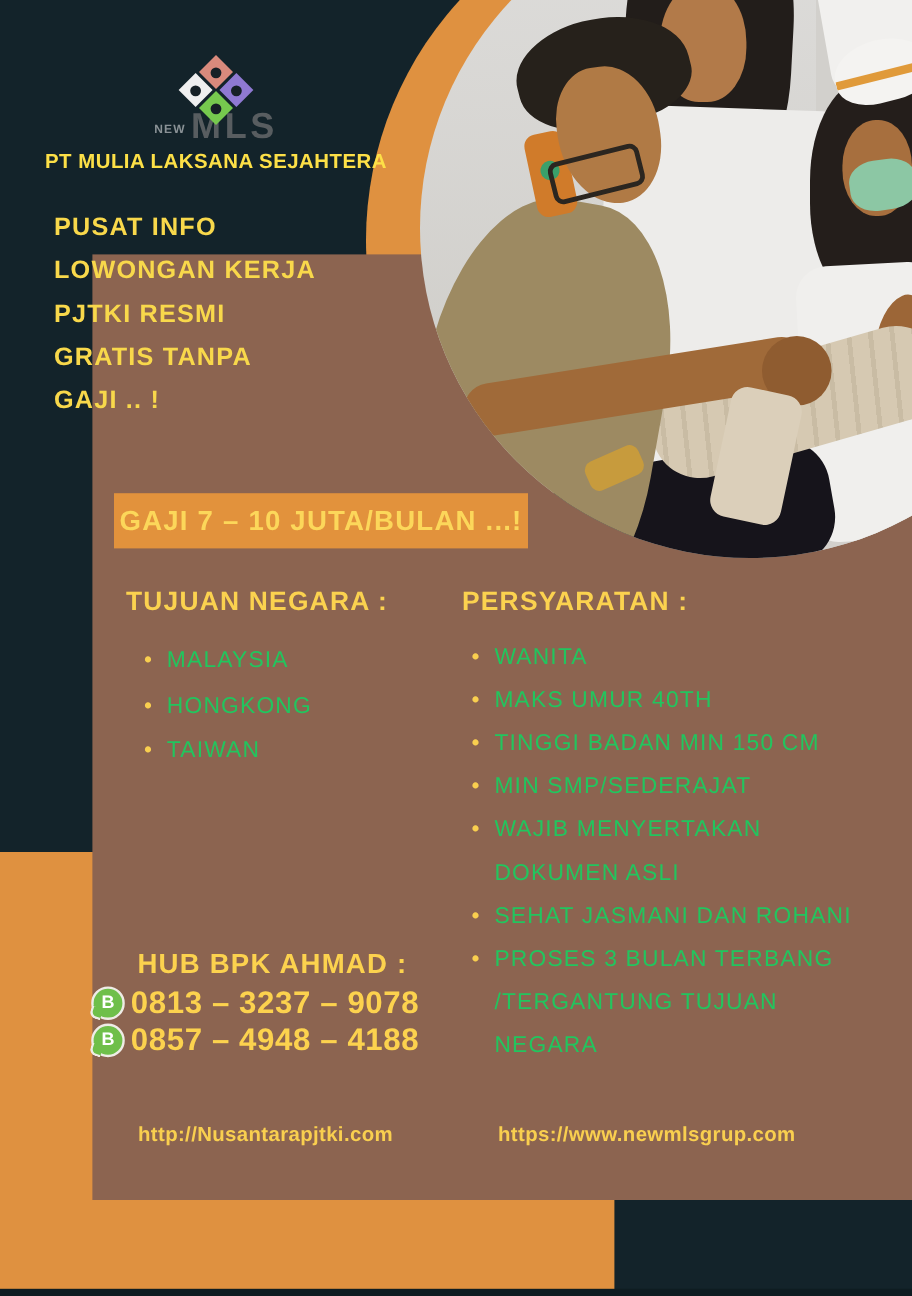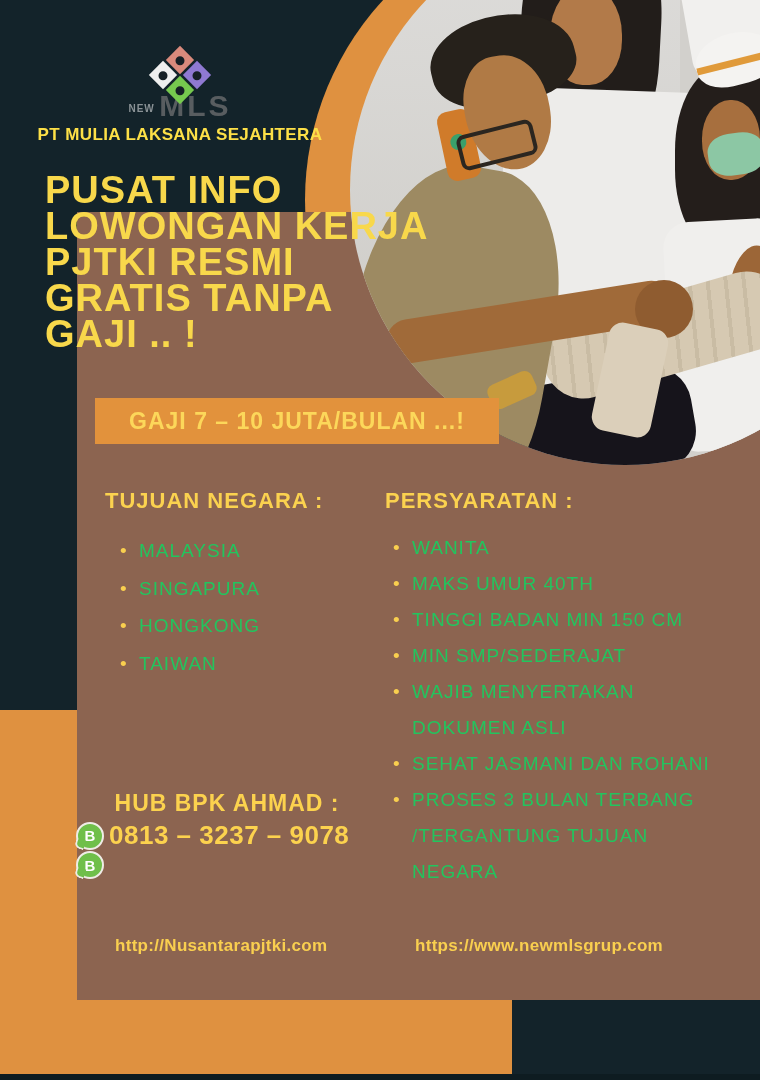--- a/index.html
+++ b/index.html
@@ -31,24 +31,24 @@
   .dm.left{left:8px;top:15px;background:#efefef;}
   .dm.right{left:42px;top:15px;background:#8f79d2;}
   .dm.bottom{left:25px;top:30px;background:#76c94e;}
   .logo-word{margin-top:-8px;line-height:28px;}
   .logo-word .new{font-size:10px;letter-spacing:1px;color:#8a9296;font-weight:700;vertical-align:4px;}
   .logo-word .mls{font-size:30px;font-weight:800;letter-spacing:3px;color:#585d60;}
   .company{margin-top:0;font-size:17px;font-weight:800;letter-spacing:.4px;color:#fde047;}
 
   
   .headline{position:absolute;left:45px;top:172px;z-index:10;color:#f8d84b;
-            font-weight:800;font-size:38px;line-height:36px;letter-spacing:1px;}
+            font-weight:800;font-size:21px;line-height:36px;letter-spacing:1px;}
 
   
-  .badge{position:absolute;left:95px;top:398px;width:404px;height:46px;background:#e2923c;
+  .badge{position:absolute;left:95px;top:411px;width:345px;height:46px;background:#e2923c;
          display:flex;align-items:center;justify-content:center;z-index:10;
          color:#fcd75a;font-weight:800;font-size:23px;letter-spacing:1px;}
 
   
   .col-title{position:absolute;z-index:10;color:#fbd24f;font-weight:800;font-size:22px;letter-spacing:1px;}
   .dest-title{left:105px;top:488px;}
   .req-title{left:385px;top:488px;}
   .dest-list{position:absolute;left:120px;top:532px;z-index:10;}
   .dest-list .li{line-height:37.5px;}
   .req-list{position:absolute;left:393px;top:530px;z-index:10;width:330px;}
@@ -142,21 +142,20 @@
     <div>PJTKI RESMI</div>
     <div>GRATIS TANPA</div>
     <div>GAJI .. !</div>
   </div>
 
   <div class="badge">GAJI 7 – 10 JUTA/BULAN ...!</div>
 
   <div class="col-title dest-title">TUJUAN NEGARA :</div>
   <div class="dest-list">
     <div class="li has-bullet">MALAYSIA</div>
-    <div class="li has-bullet">SINGAPURA</div>
     <div class="li has-bullet">HONGKONG</div>
     <div class="li has-bullet">TAIWAN</div>
   </div>
 
   <div class="col-title req-title">PERSYARATAN :</div>
   <div class="req-list">
     <div class="li has-bullet">WANITA</div>
     <div class="li has-bullet">MAKS UMUR 40TH</div>
     <div class="li has-bullet">TINGGI BADAN MIN 150 CM</div>
     <div class="li has-bullet">MIN SMP/SEDERAJAT</div>
@@ -168,19 +167,20 @@
     <div class="li">NEGARA</div>
   </div>
 
   <div class="contact-title">HUB BPK AHMAD :</div>
   <div class="phone-row p1">
     <div class="chat-icon">B</div>
     <div class="phone-num">0813 – 3237 – 9078</div>
   </div>
   <div class="phone-row p2">
     <div class="chat-icon">B</div>
+    <div class="phone-num">0857 – 4948 – 4188</div>
   </div>
 
   <div class="site-link link-left">http://Nusantarapjtki.com</div>
   <div class="site-link link-right">https://www.newmlsgrup.com</div>
 
   <div class="bottom-bar"></div>
 </div>
 
 </body></html>

